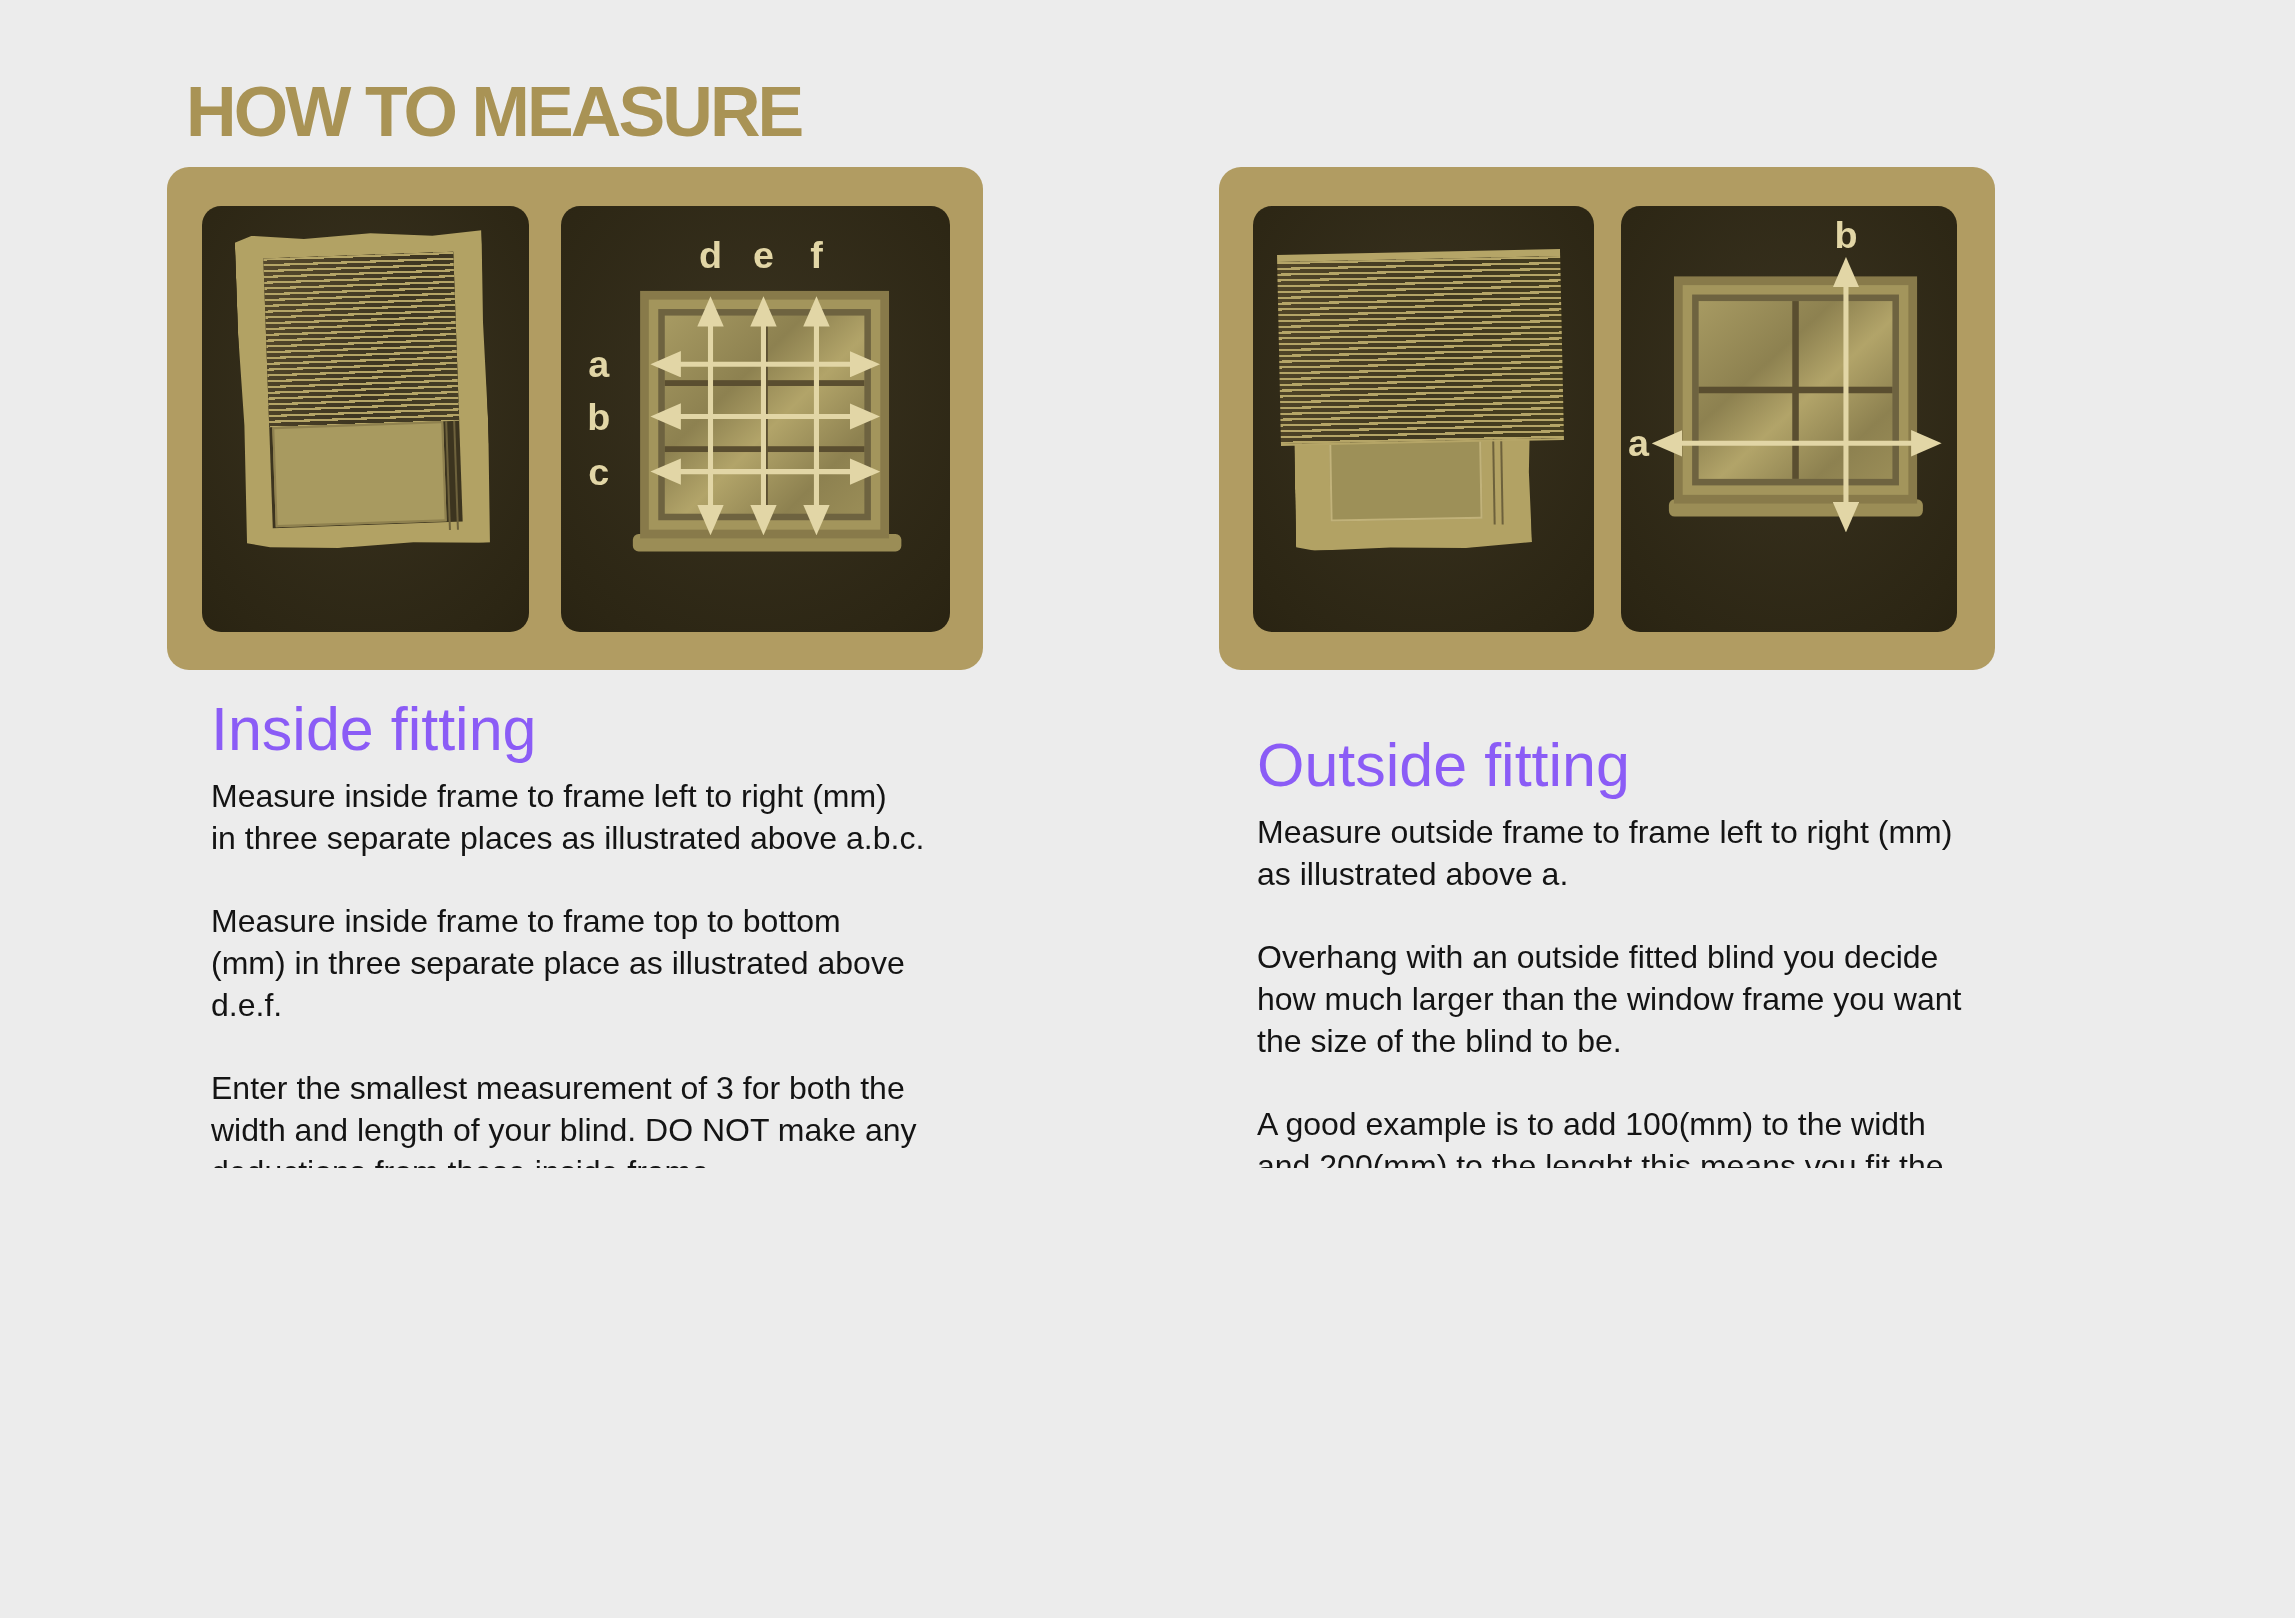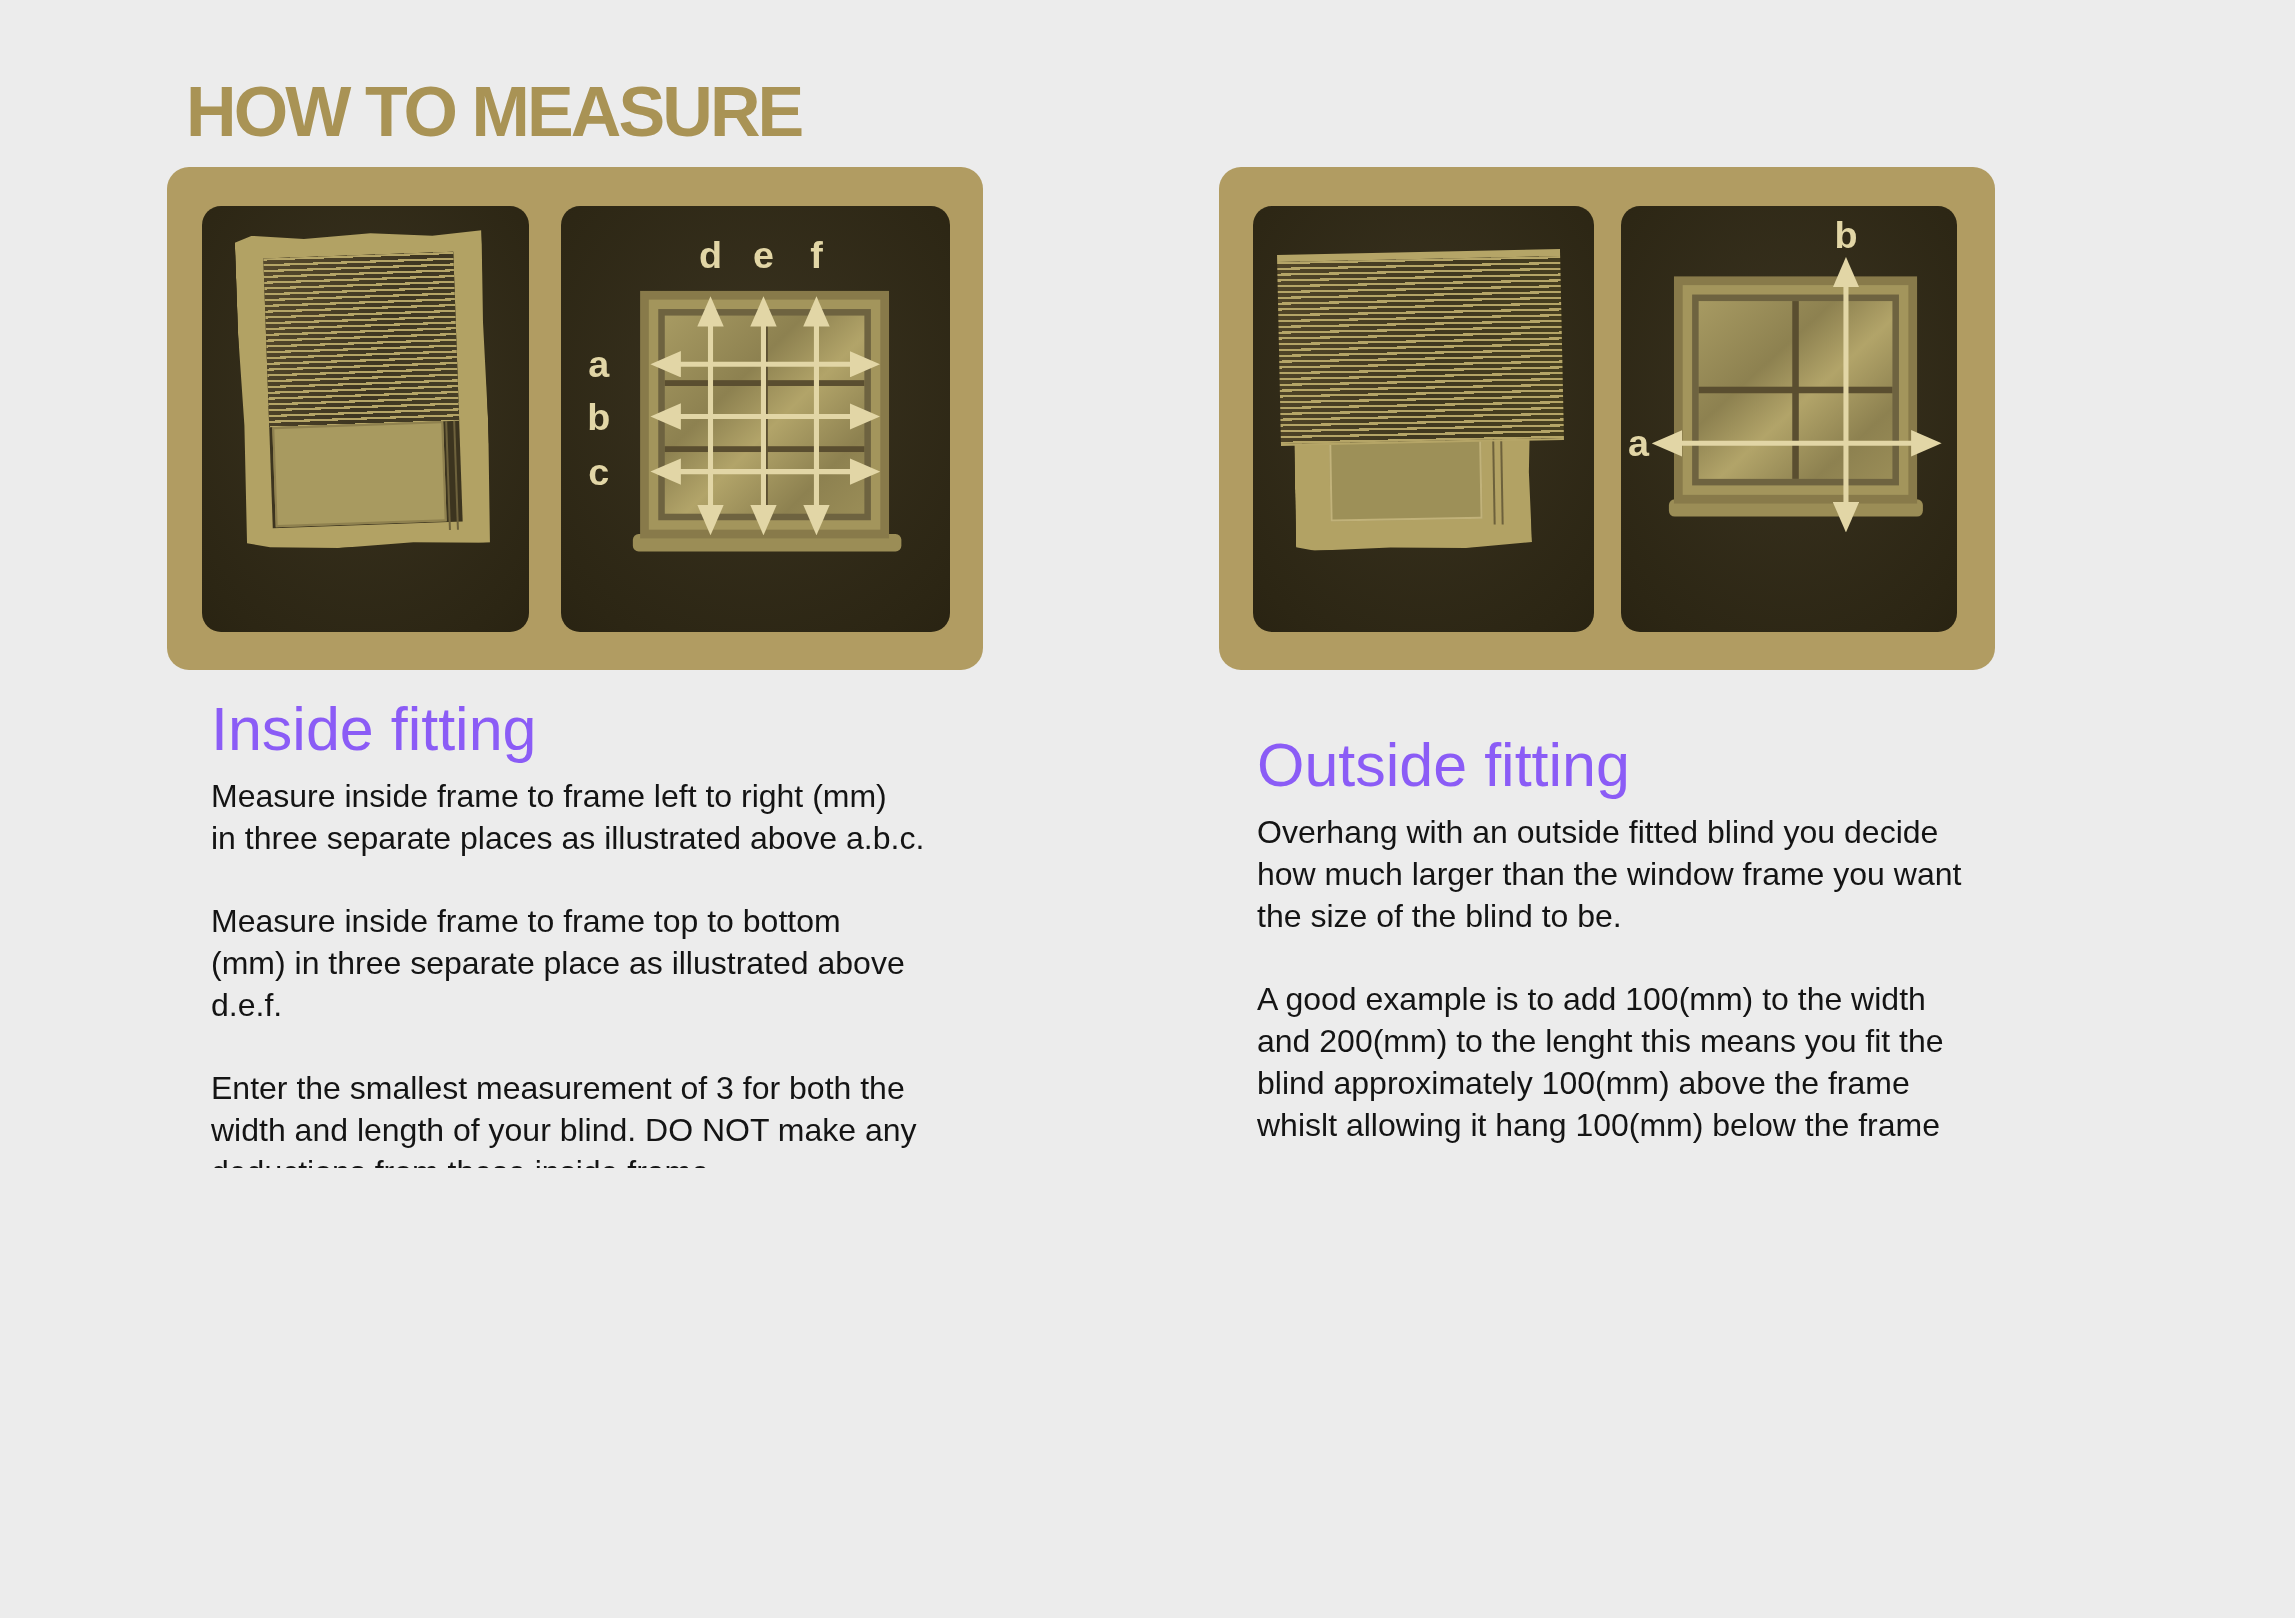--- a/index.html
+++ b/index.html
@@ -173,20 +173,22 @@
 (mm) in three separate place as illustrated above
 d.e.f.</p>
     <p>Enter the smallest measurement of 3 for both the
 width and length  of your blind. DO NOT make any
 deductions from these inside frame
 measurements.</p>
   </div>
 
   <div class="textcol textcol-right">
     <h2>Outside fitting</h2>
+    <p>Measure outside frame to frame left to right (mm)
+as illustrated above a.</p>
     <p>Overhang with an outside fitted blind you decide
 how much larger than the window frame you want
 the size of the blind to be.</p>
     <p>A good example is to add 100(mm) to the width
 and 200(mm) to the lenght this means you fit the
 blind approximately 100(mm) above the frame
 whislt allowing it hang 100(mm) below the frame</p>
   </div>
 
 </div>

